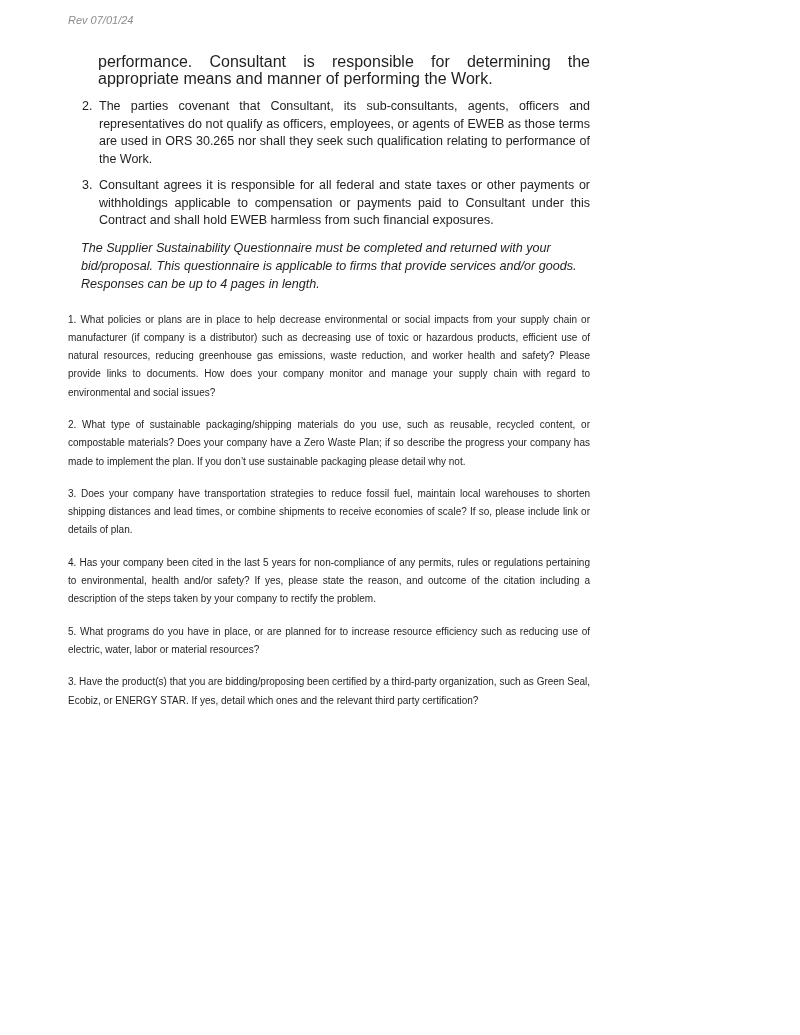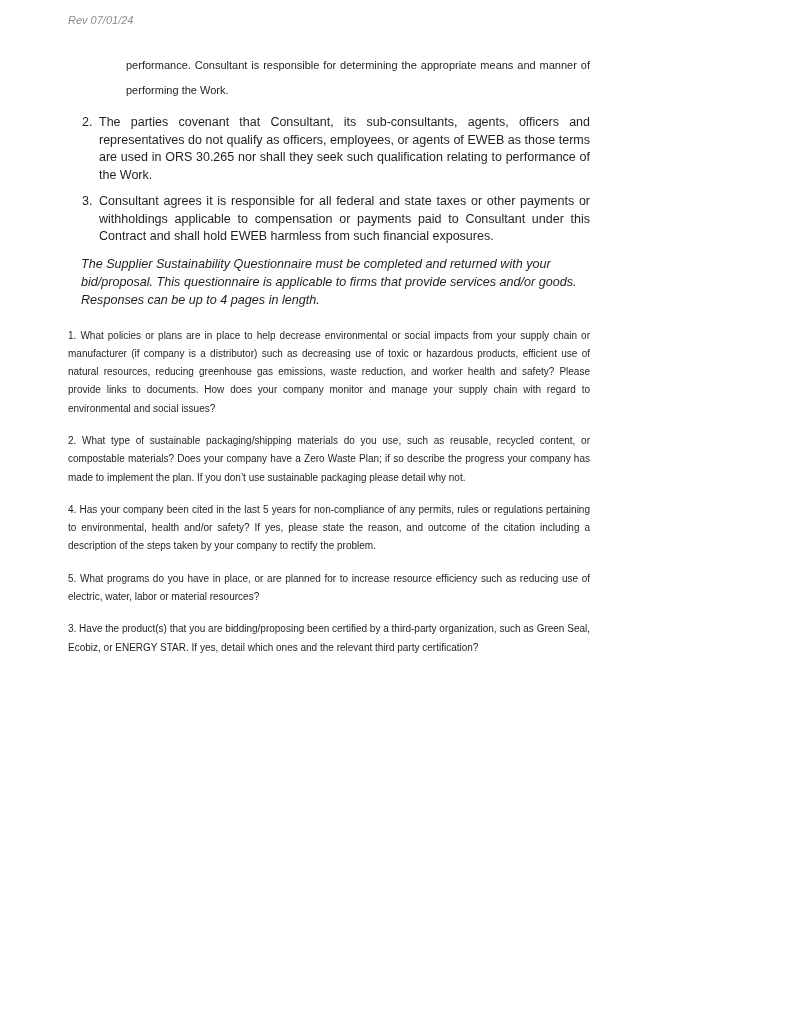--- a/index.html
+++ b/index.html
@@ -14,23 +14,23 @@
     color: #1f1f1f;
     overflow: hidden;
   }
   .rev {
     font-style: italic;
     font-size: 11px;
     color: #8c8c8c;
     margin: 0 0 27px 0;
   }
   .cont {
-    margin: 0 0 11px 58px;
-    font-size: 11px;
-    line-height: 25px;
+    margin: 0 0 11px 30px;
+    font-size: 16px;
+    line-height: 17px;
     text-align: justify;
   }
   .list-item {
     position: relative;
     margin: 0 0 9px 31px;
     font-size: 12.5px;
     line-height: 17.5px;
   }
   .list-item .num { position: absolute; left: -17px; top: 0; }
   .list-item .txt { display: block; text-align: justify; }
@@ -81,19 +81,20 @@
   </div>
 
 
   <p class="intro">
     <span>The Supplier Sustainability Questionnaire must be completed and returned with your</span><br>
     <span>bid/proposal. This questionnaire is applicable to firms that provide services and/or goods.  Responses can be up to 4 pages in length.</span>
   </p>
 
   <p class="q">1. What policies or plans are in place to help decrease environmental or social impacts from your supply chain or manufacturer (if company is a distributor) such as decreasing use of toxic or hazardous products, efficient use of natural resources, reducing greenhouse gas emissions, waste reduction, and worker health and safety? Please provide links to documents. How does your company monitor and manage your supply chain with regard to environmental and social issues?</p>
   <p class="q">2. What type of sustainable packaging/shipping materials do you use, such as reusable, recycled content, or compostable materials? Does your company have a Zero Waste Plan; if so describe the progress your company has made to implement the plan.  If you don’t use sustainable packaging please detail why not.</p>
+  <p class="q">3. Does your company have transportation strategies to reduce fossil fuel, maintain local warehouses to shorten shipping distances and lead times, or combine shipments to receive economies of scale? If so, please include link or details of plan.</p>
   <p class="q">4. Has your company been cited in the last 5 years for non-compliance of any permits, rules or regulations pertaining to environmental, health and/or safety?  If yes, please state the reason, and outcome of the citation including a description of the steps taken by your company to rectify the problem.</p>
   <p class="q">5. What programs do you have in place, or are planned for to increase resource efficiency such as reducing use of electric, water, labor or material resources?</p>
   <p class="q">3. Have the product(s) that you are bidding/proposing been certified by a third-party organization, such as Green Seal, Ecobiz, or ENERGY STAR. If yes, detail which ones and the relevant third party certification?</p>
 
   <div class="footer">RFP 24-169-Q</div>
 
 </div>
 
 </body></html>

